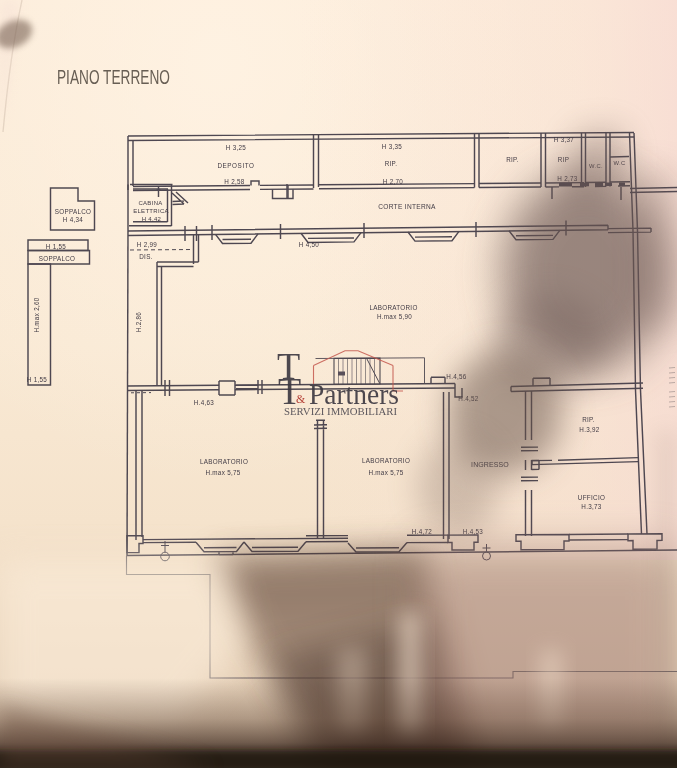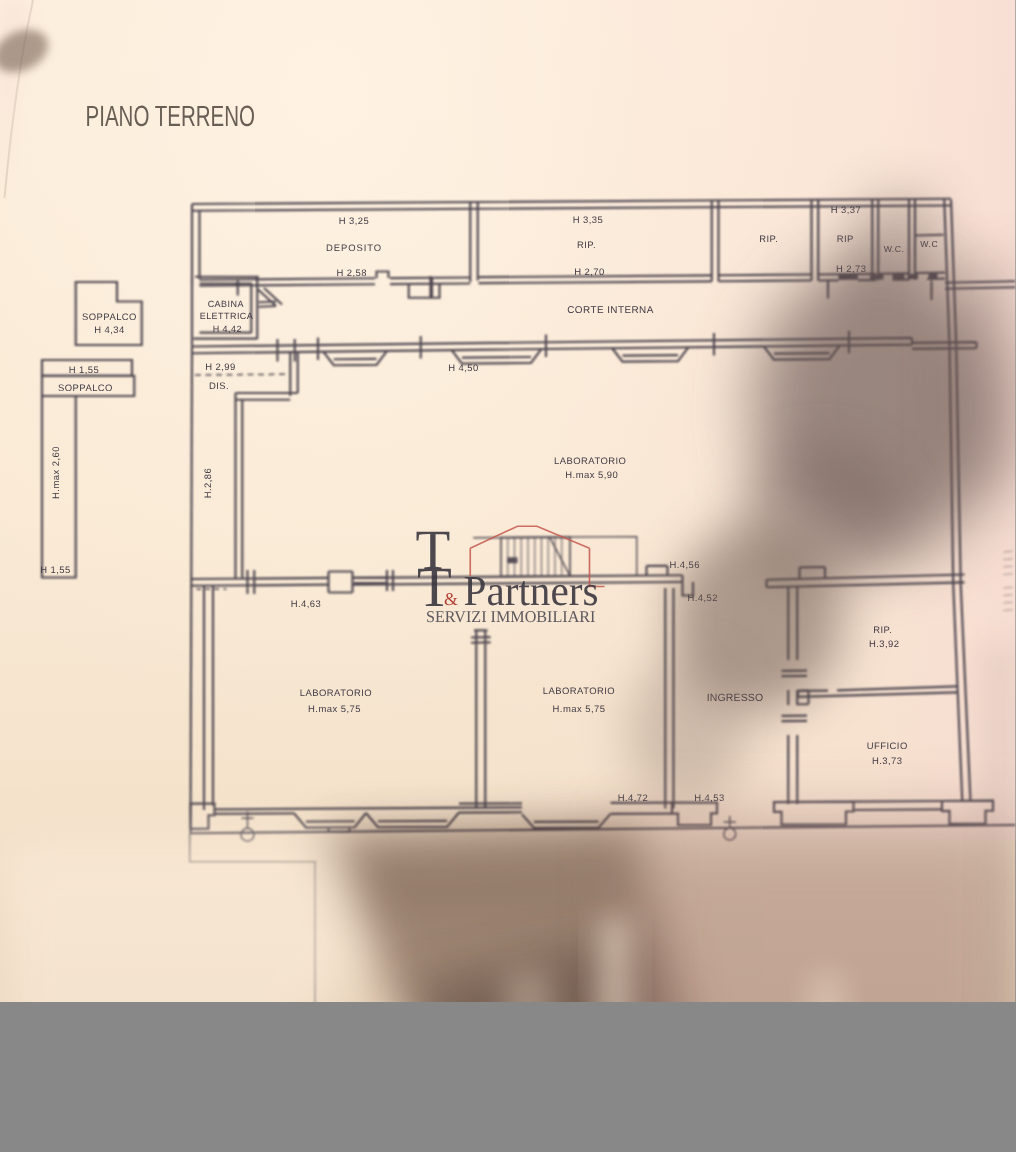--- a/index.html
+++ b/index.html
@@ -1,16 +1,16 @@
 <!DOCTYPE html>
 <html><head>
 <meta charset="utf-8">
 <style>
 html,body{margin:0;padding:0;background:#888;}
-#c{position:relative;width:677px;height:668px;overflow:hidden;font-family:"Liberation Sans",sans-serif;}
+#c{position:relative;width:677px;height:768px;overflow:hidden;font-family:"Liberation Sans",sans-serif;}
 svg{position:absolute;left:0;top:0;}
 </style>
 </head>
 <body>
 <div id="c">
 <svg width="677" height="768" viewBox="0 0 677 768">
 <defs>
 <linearGradient id="paper" x1="0" y1="0" x2="0" y2="1">
 <stop offset="0" stop-color="#fcecd9"></stop>
 <stop offset="0.45" stop-color="#f9e9d4"></stop>

